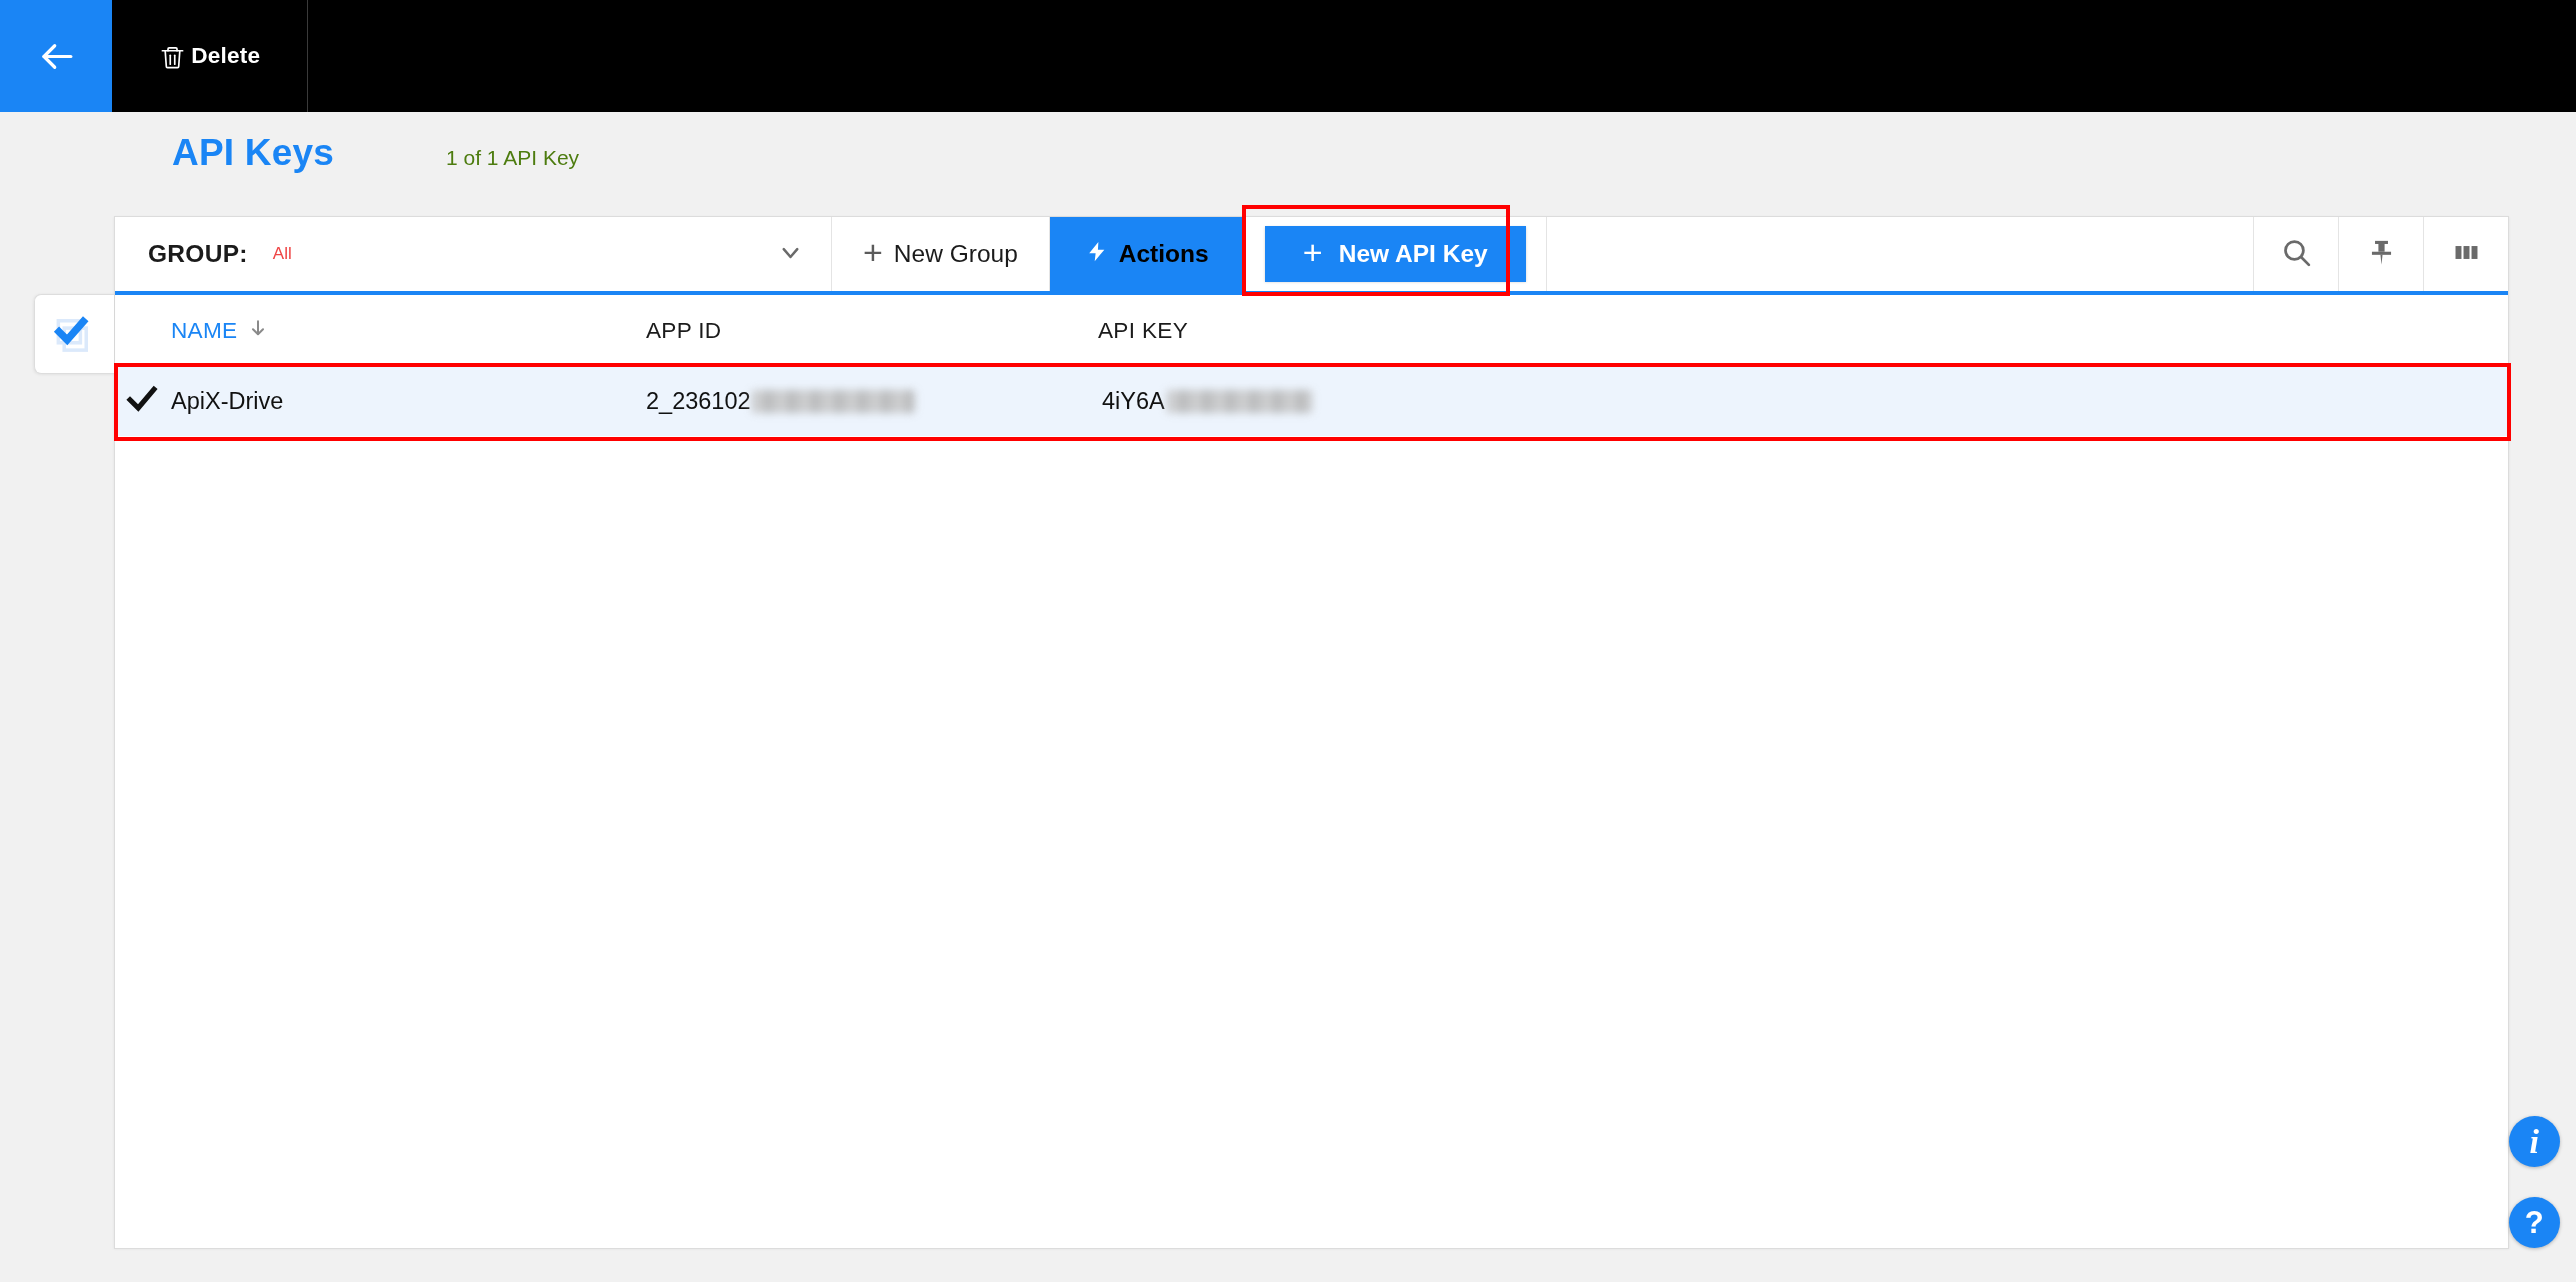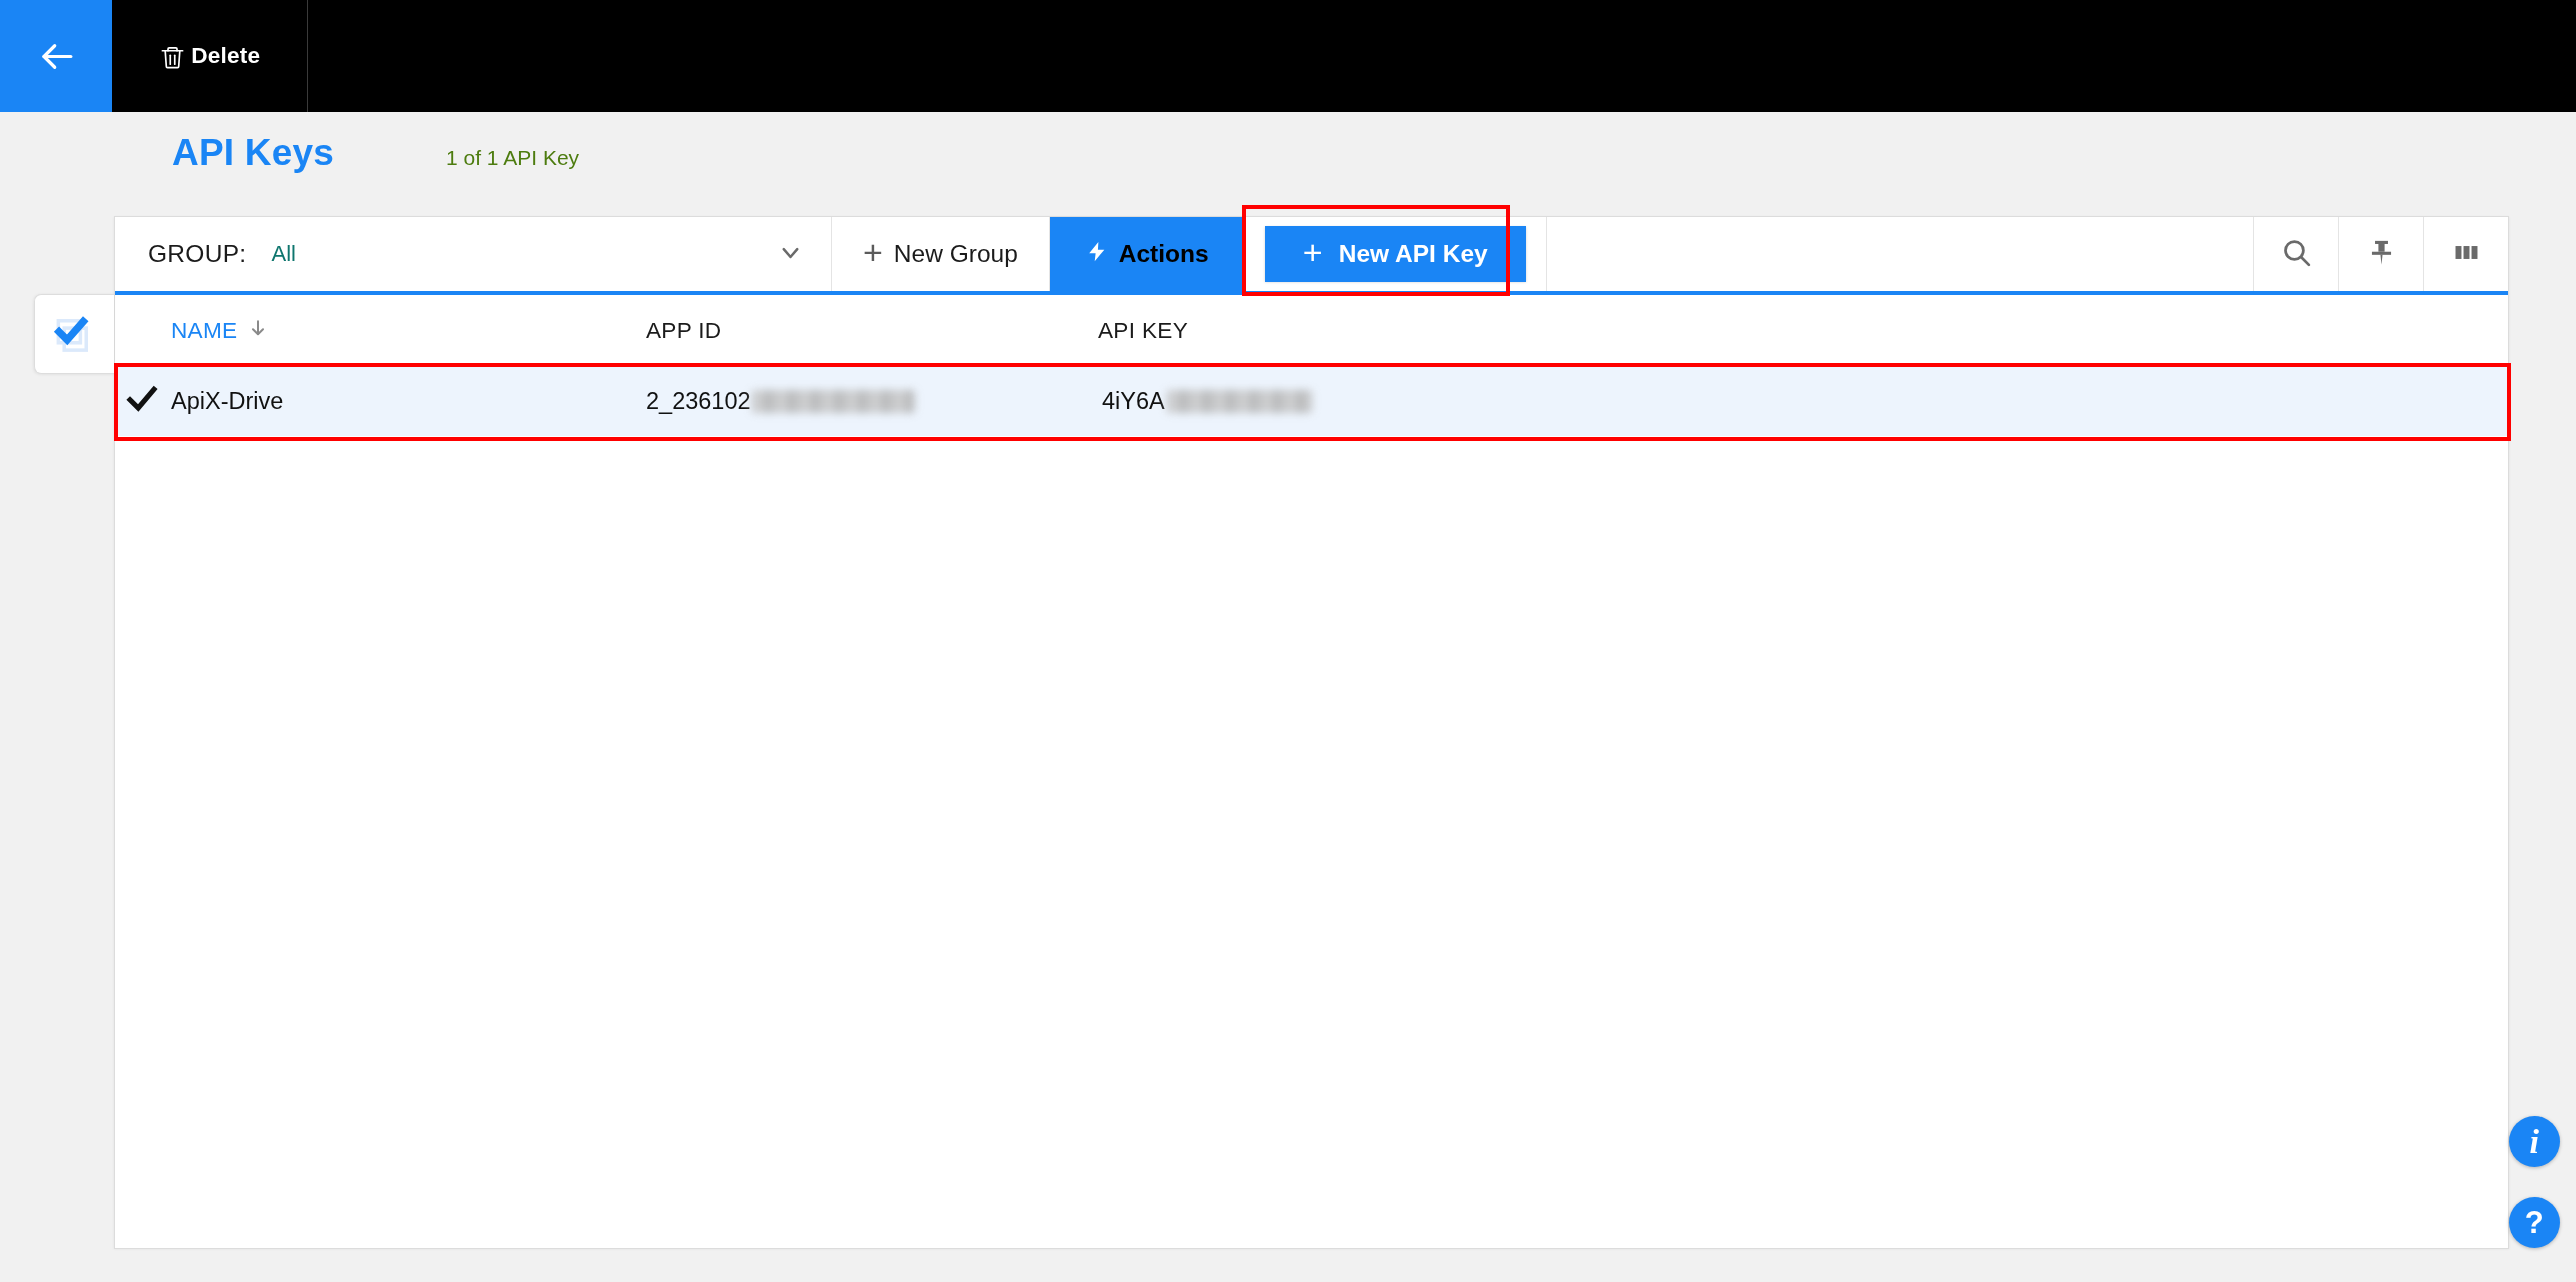--- a/index.html
+++ b/index.html
@@ -105,26 +105,26 @@
     width: 717px;
     display: flex; align-items: center;
     padding: 0 27px 0 33px;
     border-right: 0.9px solid #e4e4e4;
     cursor: pointer;
     position: relative;
   }
   .group-label {
     color: #1b1b1b;
     font-size: 24.5px;
-    font-weight: 400;
+    font-weight: 700;
     letter-spacing: 0.3px;
   }
   .group-value {
-    color: #0f766e;
-    font-size: 22px;
+    color: #ef4444;
+    font-size: 17px;
     font-weight: 400;
     margin-left: 25px;
   }
   .chev {
     position: absolute; right: 27px; top: 50%;
     transform: translateY(-50%);
     display: block;
   }
   .tb-btn {
     display: flex; align-items: center; justify-content: center;

